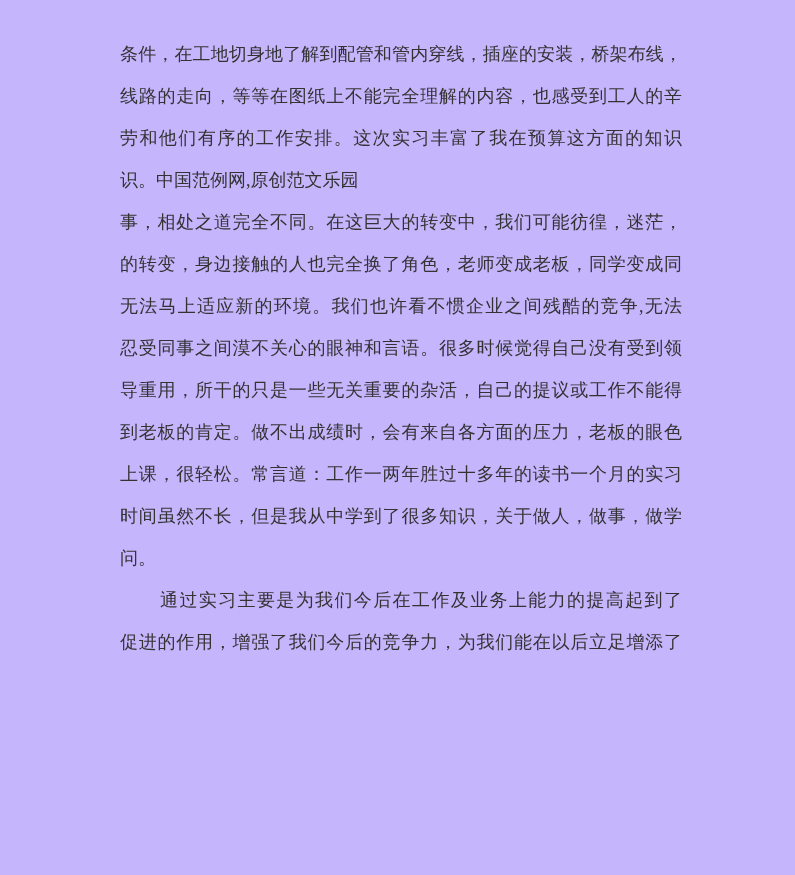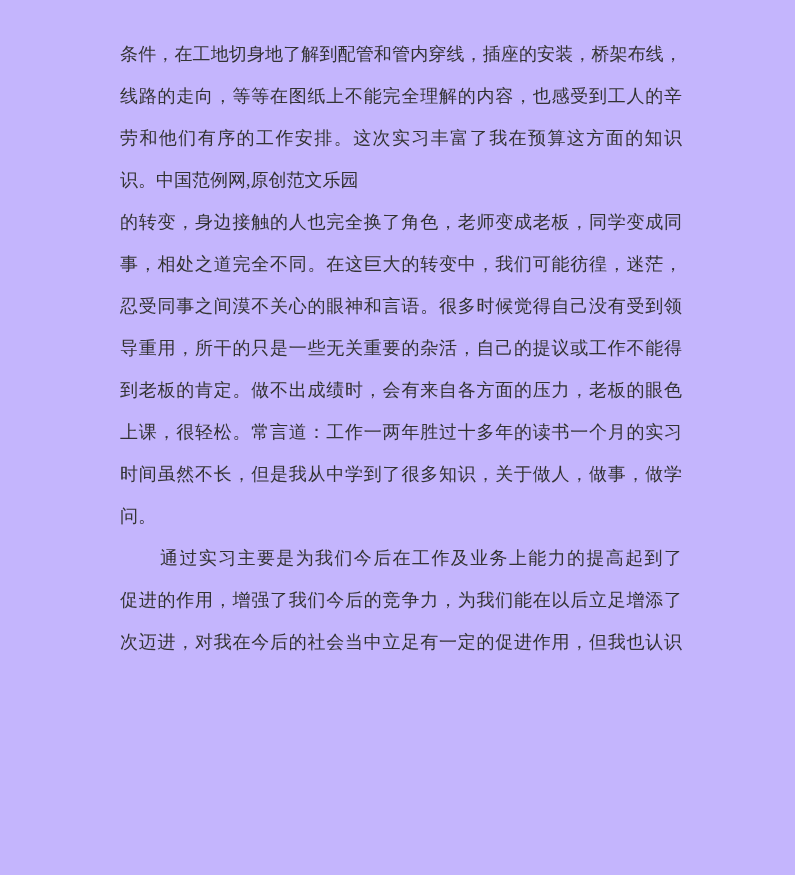--- a/index.html
+++ b/index.html
@@ -49,25 +49,25 @@
 </style>
 </head>
 <body style="background: rgb(255, 255, 255);">
 
 <div class="page">
   <div class="doc" style="color: rgb(51, 51, 51);">
     <div class="ln j">条件，在工地切身地了解到配管和管内穿线，插座的安装，桥架布线，</div>
     <div class="ln j">线路的走向，等等在图纸上不能完全理解的内容，也感受到工人的辛</div>
     <div class="ln j">劳和他们有序的工作安排。这次实习丰富了我在预算这方面的知识</div>
     <div class="ln">识。中国范例网,原创范文乐园</div>
+    <div class="ln j">事，相处之道完全不同。在这巨大的转变中，我们可能彷徨，迷茫，</div>
     <div class="ln j">的转变，身边接触的人也完全换了角色，老师变成老板，同学变成同</div>
-    <div class="ln j">事，相处之道完全不同。在这巨大的转变中，我们可能彷徨，迷茫，</div>
+    <div class="ln j">无法马上适应新的环境。我们也许看不惯企业之间残酷的竞争,无法</div>
     <div class="ln j">忍受同事之间漠不关心的眼神和言语。很多时候觉得自己没有受到领</div>
     <div class="ln j">导重用，所干的只是一些无关重要的杂活，自己的提议或工作不能得</div>
     <div class="ln j">到老板的肯定。做不出成绩时，会有来自各方面的压力，老板的眼色</div>
     <div class="ln j">上课，很轻松。常言道：工作一两年胜过十多年的读书一个月的实习</div>
     <div class="ln j">时间虽然不长，但是我从中学到了很多知识，关于做人，做事，做学</div>
     <div class="ln">问。</div>
     <div class="ln j ind">通过实习主要是为我们今后在工作及业务上能力的提高起到了</div>
     <div class="ln j">促进的作用，增强了我们今后的竞争力，为我们能在以后立足增添了</div>
-    <div class="ln j">次迈进，对我在今后的社会当中立足有一定的促进作用，但我也认识</div>
   </div>
 </div>
 
 </body></html>

